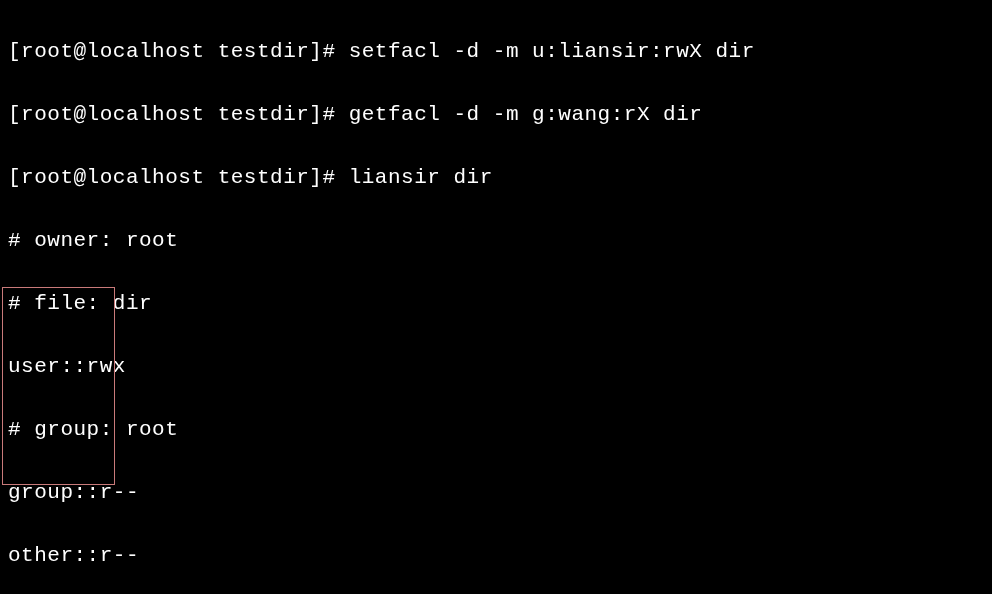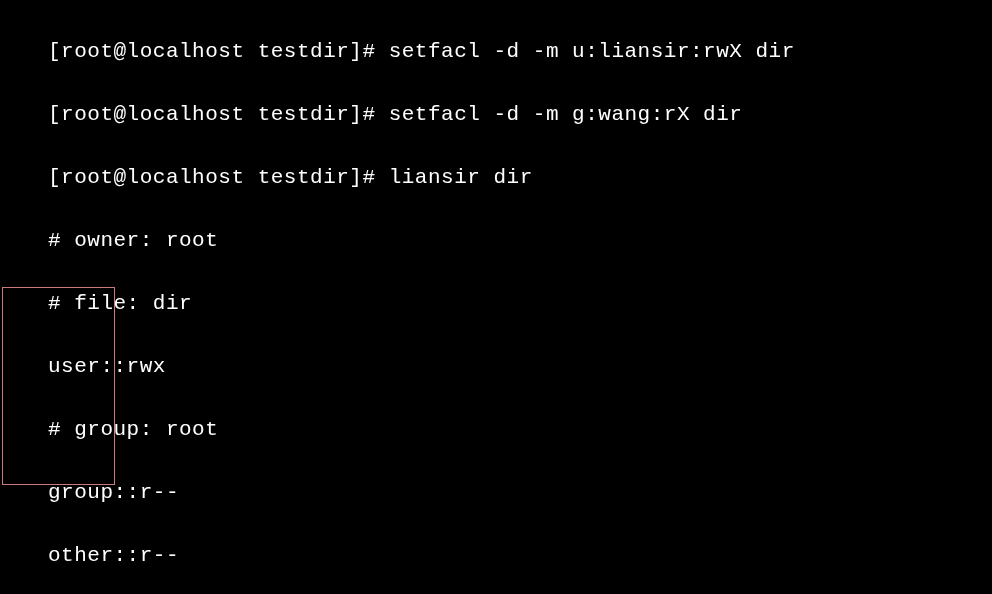--- a/index.html
+++ b/index.html
@@ -8,33 +8,33 @@
       color: #ffffff;
       font-family: "Consolas", "Courier New", monospace;
       font-size: 21px;
       line-height: 1.5;
       padding: 4px 8px;
       width: 992px;
       height: 594px;
       overflow: hidden;
     }
     .terminal { white-space: pre; letter-spacing: 0.5px; }
-    .line { display: block; margin-left: 40px; }
+    .line { display: block; }
     .highlight-box {
       position: absolute;
       border: 1px solid #c97a7a;
       pointer-events: none;
     }
   </style>
 </head>
 <body>
 
 <div class="terminal">
 <span class="line"><span>[root@localhost testdir]# </span><span>setfacl -d -m u:liansir:rwX dir</span></span>
-<span class="line"><span>[root@localhost testdir]# </span><span>setfacl -d -m g:wang:rX dir</span></span>
+<span class="line"><span>[root@localhost testdir]# </span><span>getfacl -d -m g:wang:rX dir</span></span>
 <span class="line"><span>[root@localhost testdir]# </span><span>liansir dir</span></span>
 <span class="line"># owner: root</span>
 <span class="line"># file: dir</span>
 <span class="line">user::rwx</span>
 <span class="line"># group: root</span>
 <span class="line">group::r--</span>
 <span class="line">other::r--</span>
 
 
 

